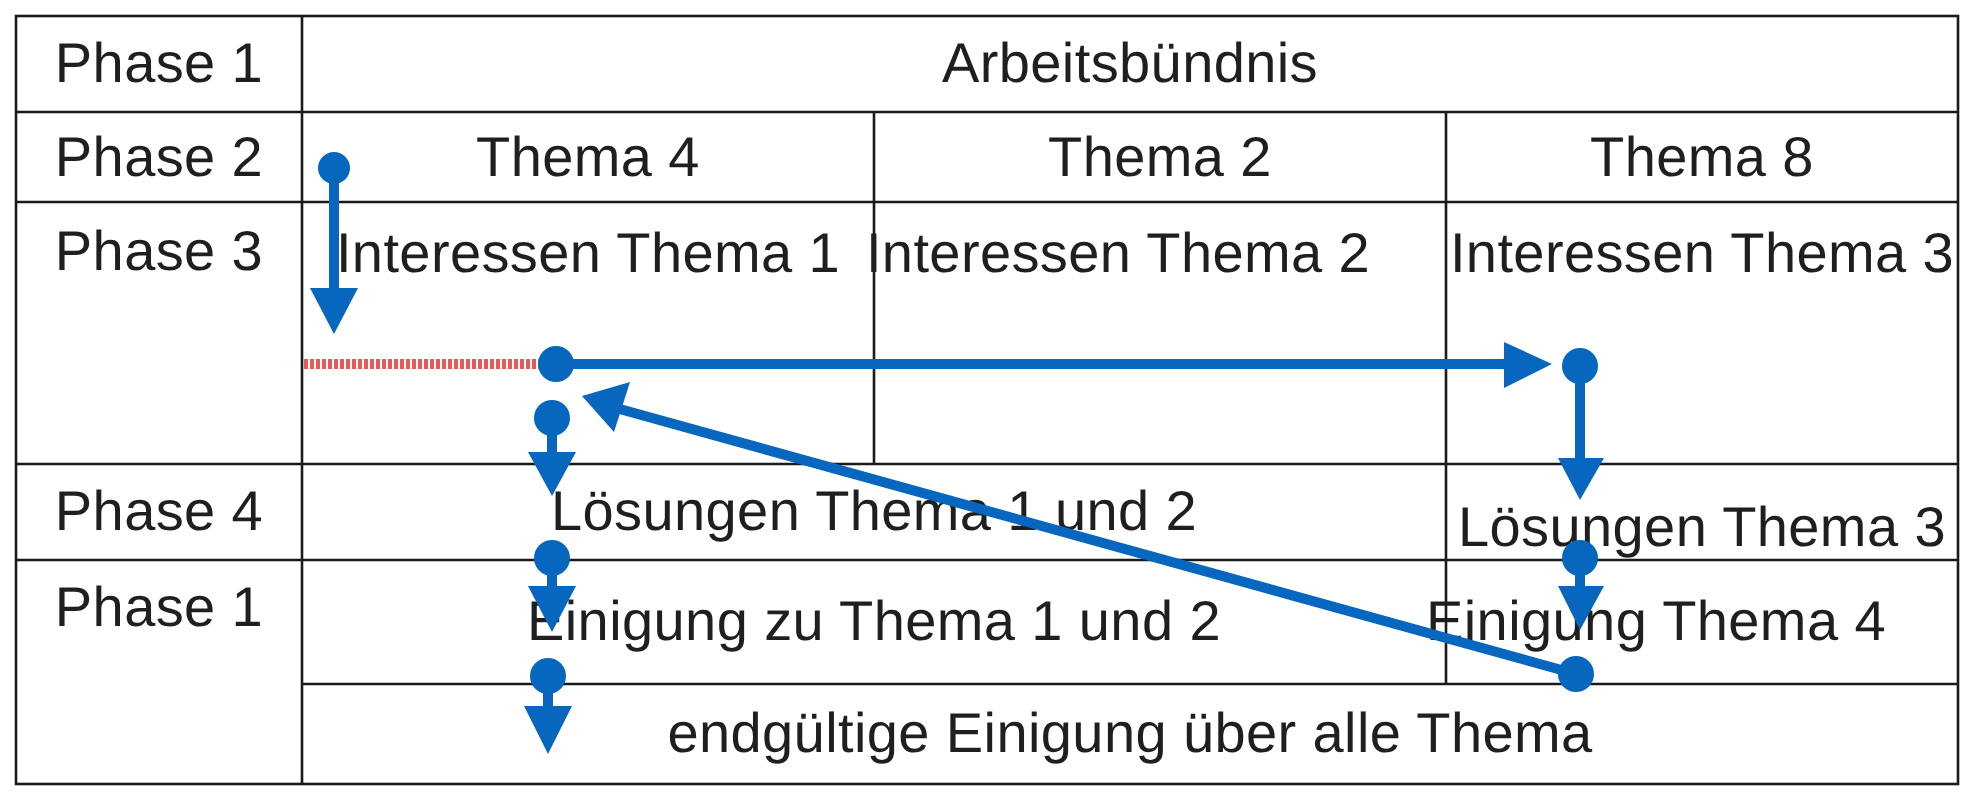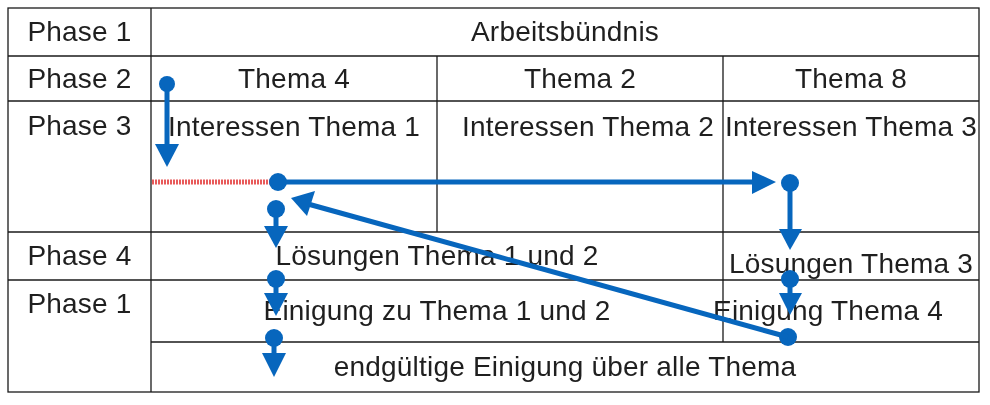--- a/index.html
+++ b/index.html
@@ -34,21 +34,21 @@
 <div class="cell mid" style="left:8px;top:232px;width:143px;height:48px">Phase 4</div>
 <div class="cell top" style="left:8px;top:280px;width:143px;height:112px;padding-top:8px">Phase 1</div>
 
 <div class="cell mid" style="left:151px;top:8px;width:828px;height:48px">Arbeitsbündnis</div>
 
 <div class="cell mid" style="left:151px;top:56px;width:286px;height:45px">Thema 4</div>
 <div class="cell mid" style="left:437px;top:56px;width:286px;height:45px">Thema 2</div>
 <div class="cell mid" style="left:723px;top:56px;width:256px;height:45px">Thema 8</div>
 
 <div class="cell top" style="left:151px;top:101px;width:286px;height:131px;padding-top:10px">Interessen Thema 1</div>
-<div class="cell top" style="left:445px;top:101px;width:286px;height:131px;padding-top:10px">Interessen Thema 2</div>
+<div class="cell top" style="left:416px;top:101px;width:286px;height:131px;padding-top:10px">Interessen Thema 2</div>
 <div class="cell top" style="left:723px;top:101px;width:256px;height:131px;padding-top:10px">Interessen Thema 3</div>
 
 <div class="cell mid" style="left:151px;top:232px;width:572px;height:48px">Lösungen Thema 1 und 2</div>
 <div class="cell mid" style="left:723px;top:232px;width:256px;height:64px">Lösungen Thema 3</div>
 
 <div class="cell mid" style="left:151px;top:280px;width:572px;height:62px">Einigung zu Thema 1 und 2</div>
 <div class="cell mid" style="left:700px;top:280px;width:256px;height:62px">Einigung Thema 4</div>
 
 <div class="cell mid" style="left:151px;top:342px;width:828px;height:50px">endgültige Einigung über alle Thema</div>
 

